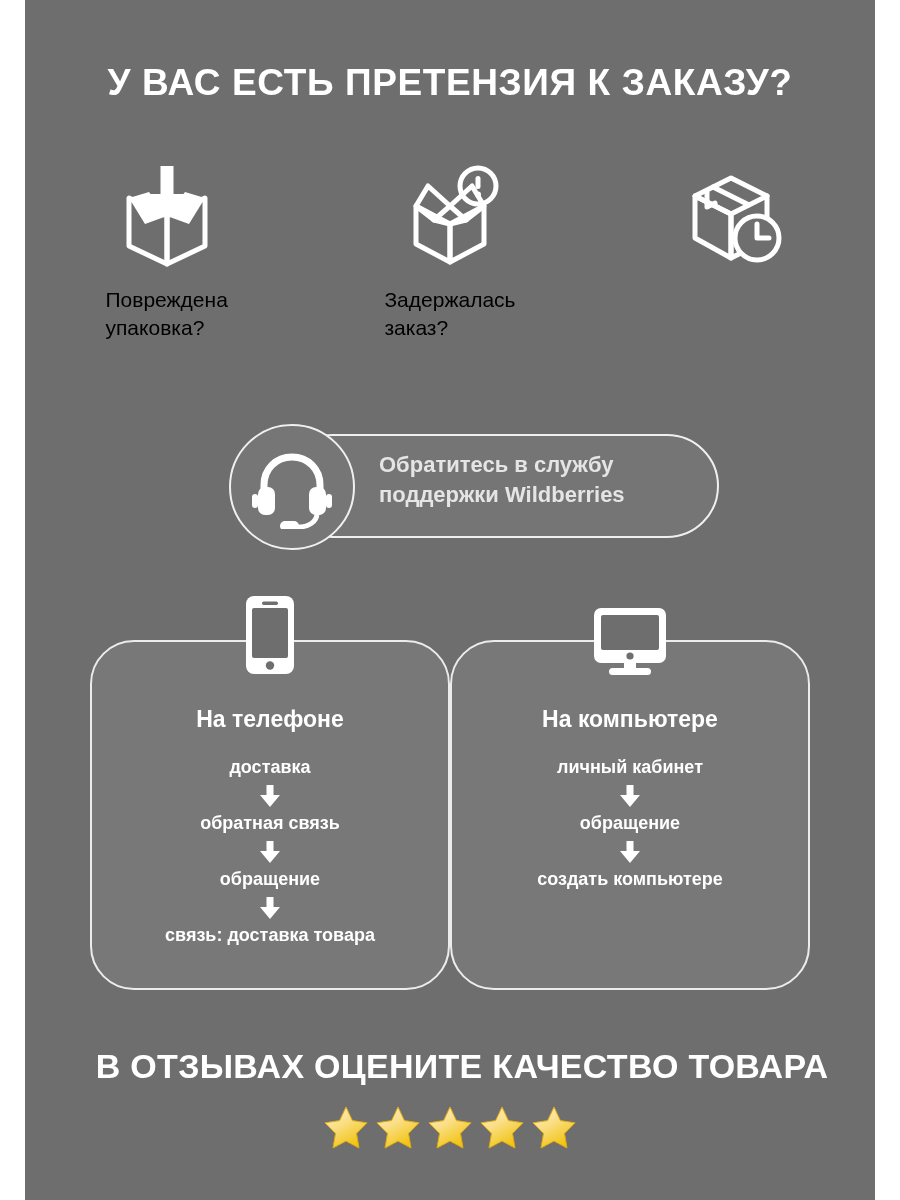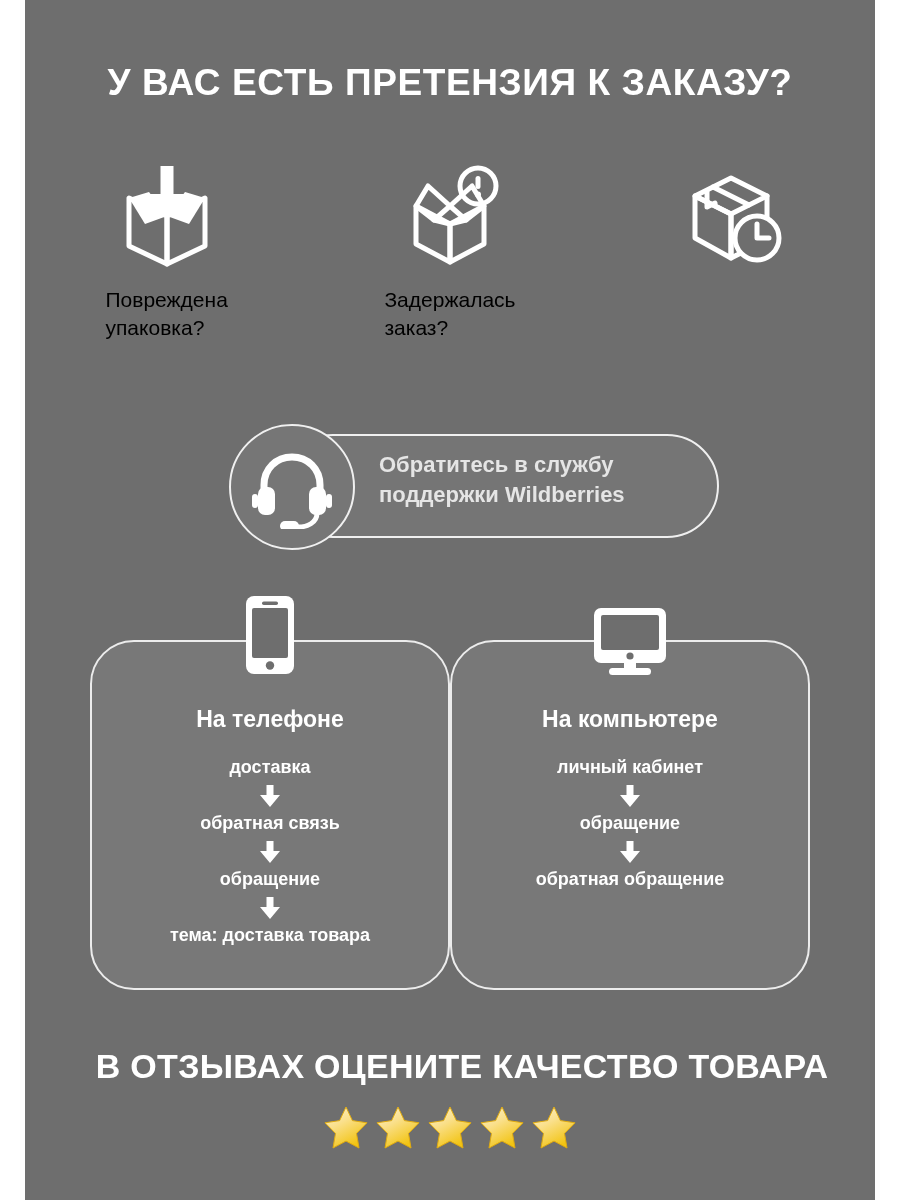--- a/index.html
+++ b/index.html
@@ -305,21 +305,21 @@
             <path d="M9.5 2 H16.5 V12 H23 L13 24 L3 12 H9.5 Z" fill="#fff"></path>
           </svg>
           <div class="flow-step">обратная связь</div>
           <svg class="flow-arrow" width="26" height="26" viewBox="0 0 26 26">
             <path d="M9.5 2 H16.5 V12 H23 L13 24 L3 12 H9.5 Z" fill="#fff"></path>
           </svg>
           <div class="flow-step">обращение</div>
           <svg class="flow-arrow" width="26" height="26" viewBox="0 0 26 26">
             <path d="M9.5 2 H16.5 V12 H23 L13 24 L3 12 H9.5 Z" fill="#fff"></path>
           </svg>
-          <div class="flow-step">тема: доставка товара</div>
+          <div class="flow-step">связь: доставка товара</div>
         </div>
       </div>
 
       <div class="card">
         <div class="card-icon">
           <svg width="76" height="70" viewBox="0 0 76 70" fill="none">
             <rect x="2" y="2" width="72" height="55" rx="7" fill="#fff"></rect>
             <rect x="9" y="9" width="58" height="35" rx="2" fill="#6e6e6e"></rect>
             <circle cx="38" cy="50" r="3.6" fill="#6e6e6e"></circle>
             <rect x="32" y="56" width="12" height="7" fill="#fff"></rect>
@@ -329,21 +329,21 @@
         <div class="card-title">На компьютере</div>
         <div class="flow">
           <div class="flow-step">личный кабинет</div>
           <svg class="flow-arrow" width="26" height="26" viewBox="0 0 26 26">
             <path d="M9.5 2 H16.5 V12 H23 L13 24 L3 12 H9.5 Z" fill="#fff"></path>
           </svg>
           <div class="flow-step">обращение</div>
           <svg class="flow-arrow" width="26" height="26" viewBox="0 0 26 26">
             <path d="M9.5 2 H16.5 V12 H23 L13 24 L3 12 H9.5 Z" fill="#fff"></path>
           </svg>
-          <div class="flow-step">обратная обращение</div>
+          <div class="flow-step">создать компьютере</div>
         </div>
       </div>
 
     </div>
 
     <div class="bottom-title">В ОТЗЫВАХ ОЦЕНИТЕ КАЧЕСТВО ТОВАРА</div>
 
     <div class="stars">
       <svg class="star" width="46" height="44" viewBox="0 0 46 44">
         <defs>

